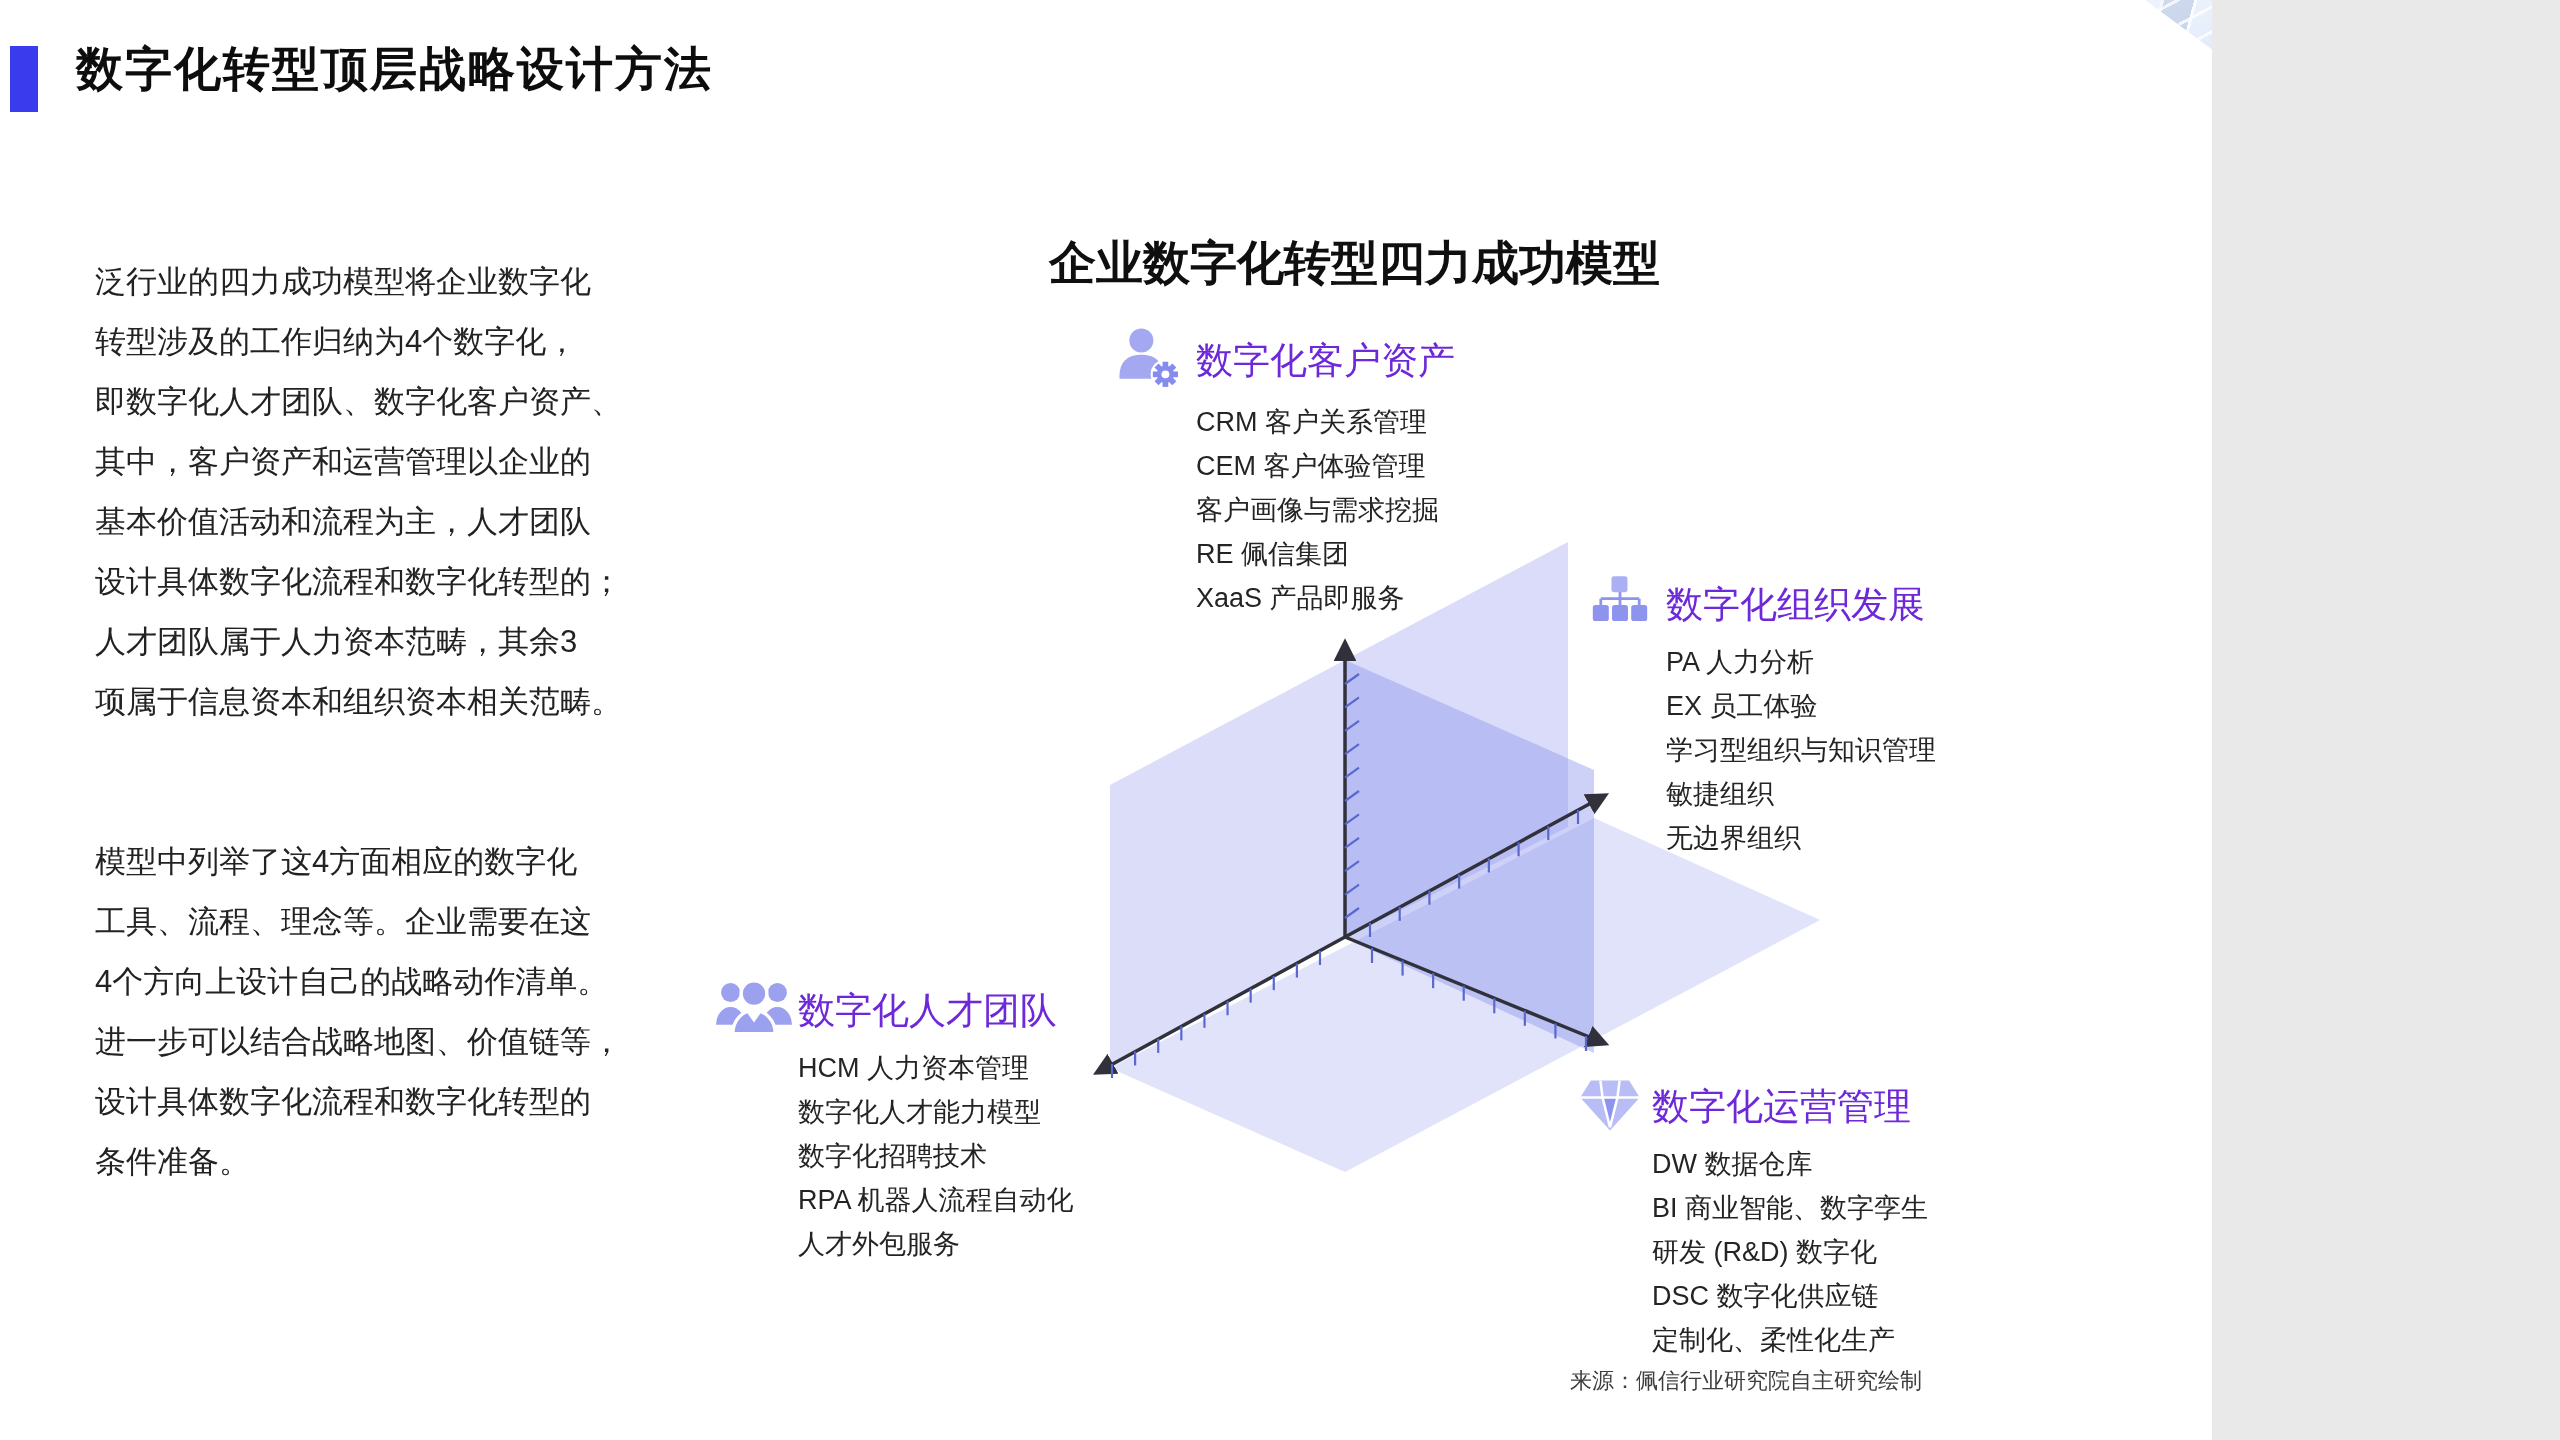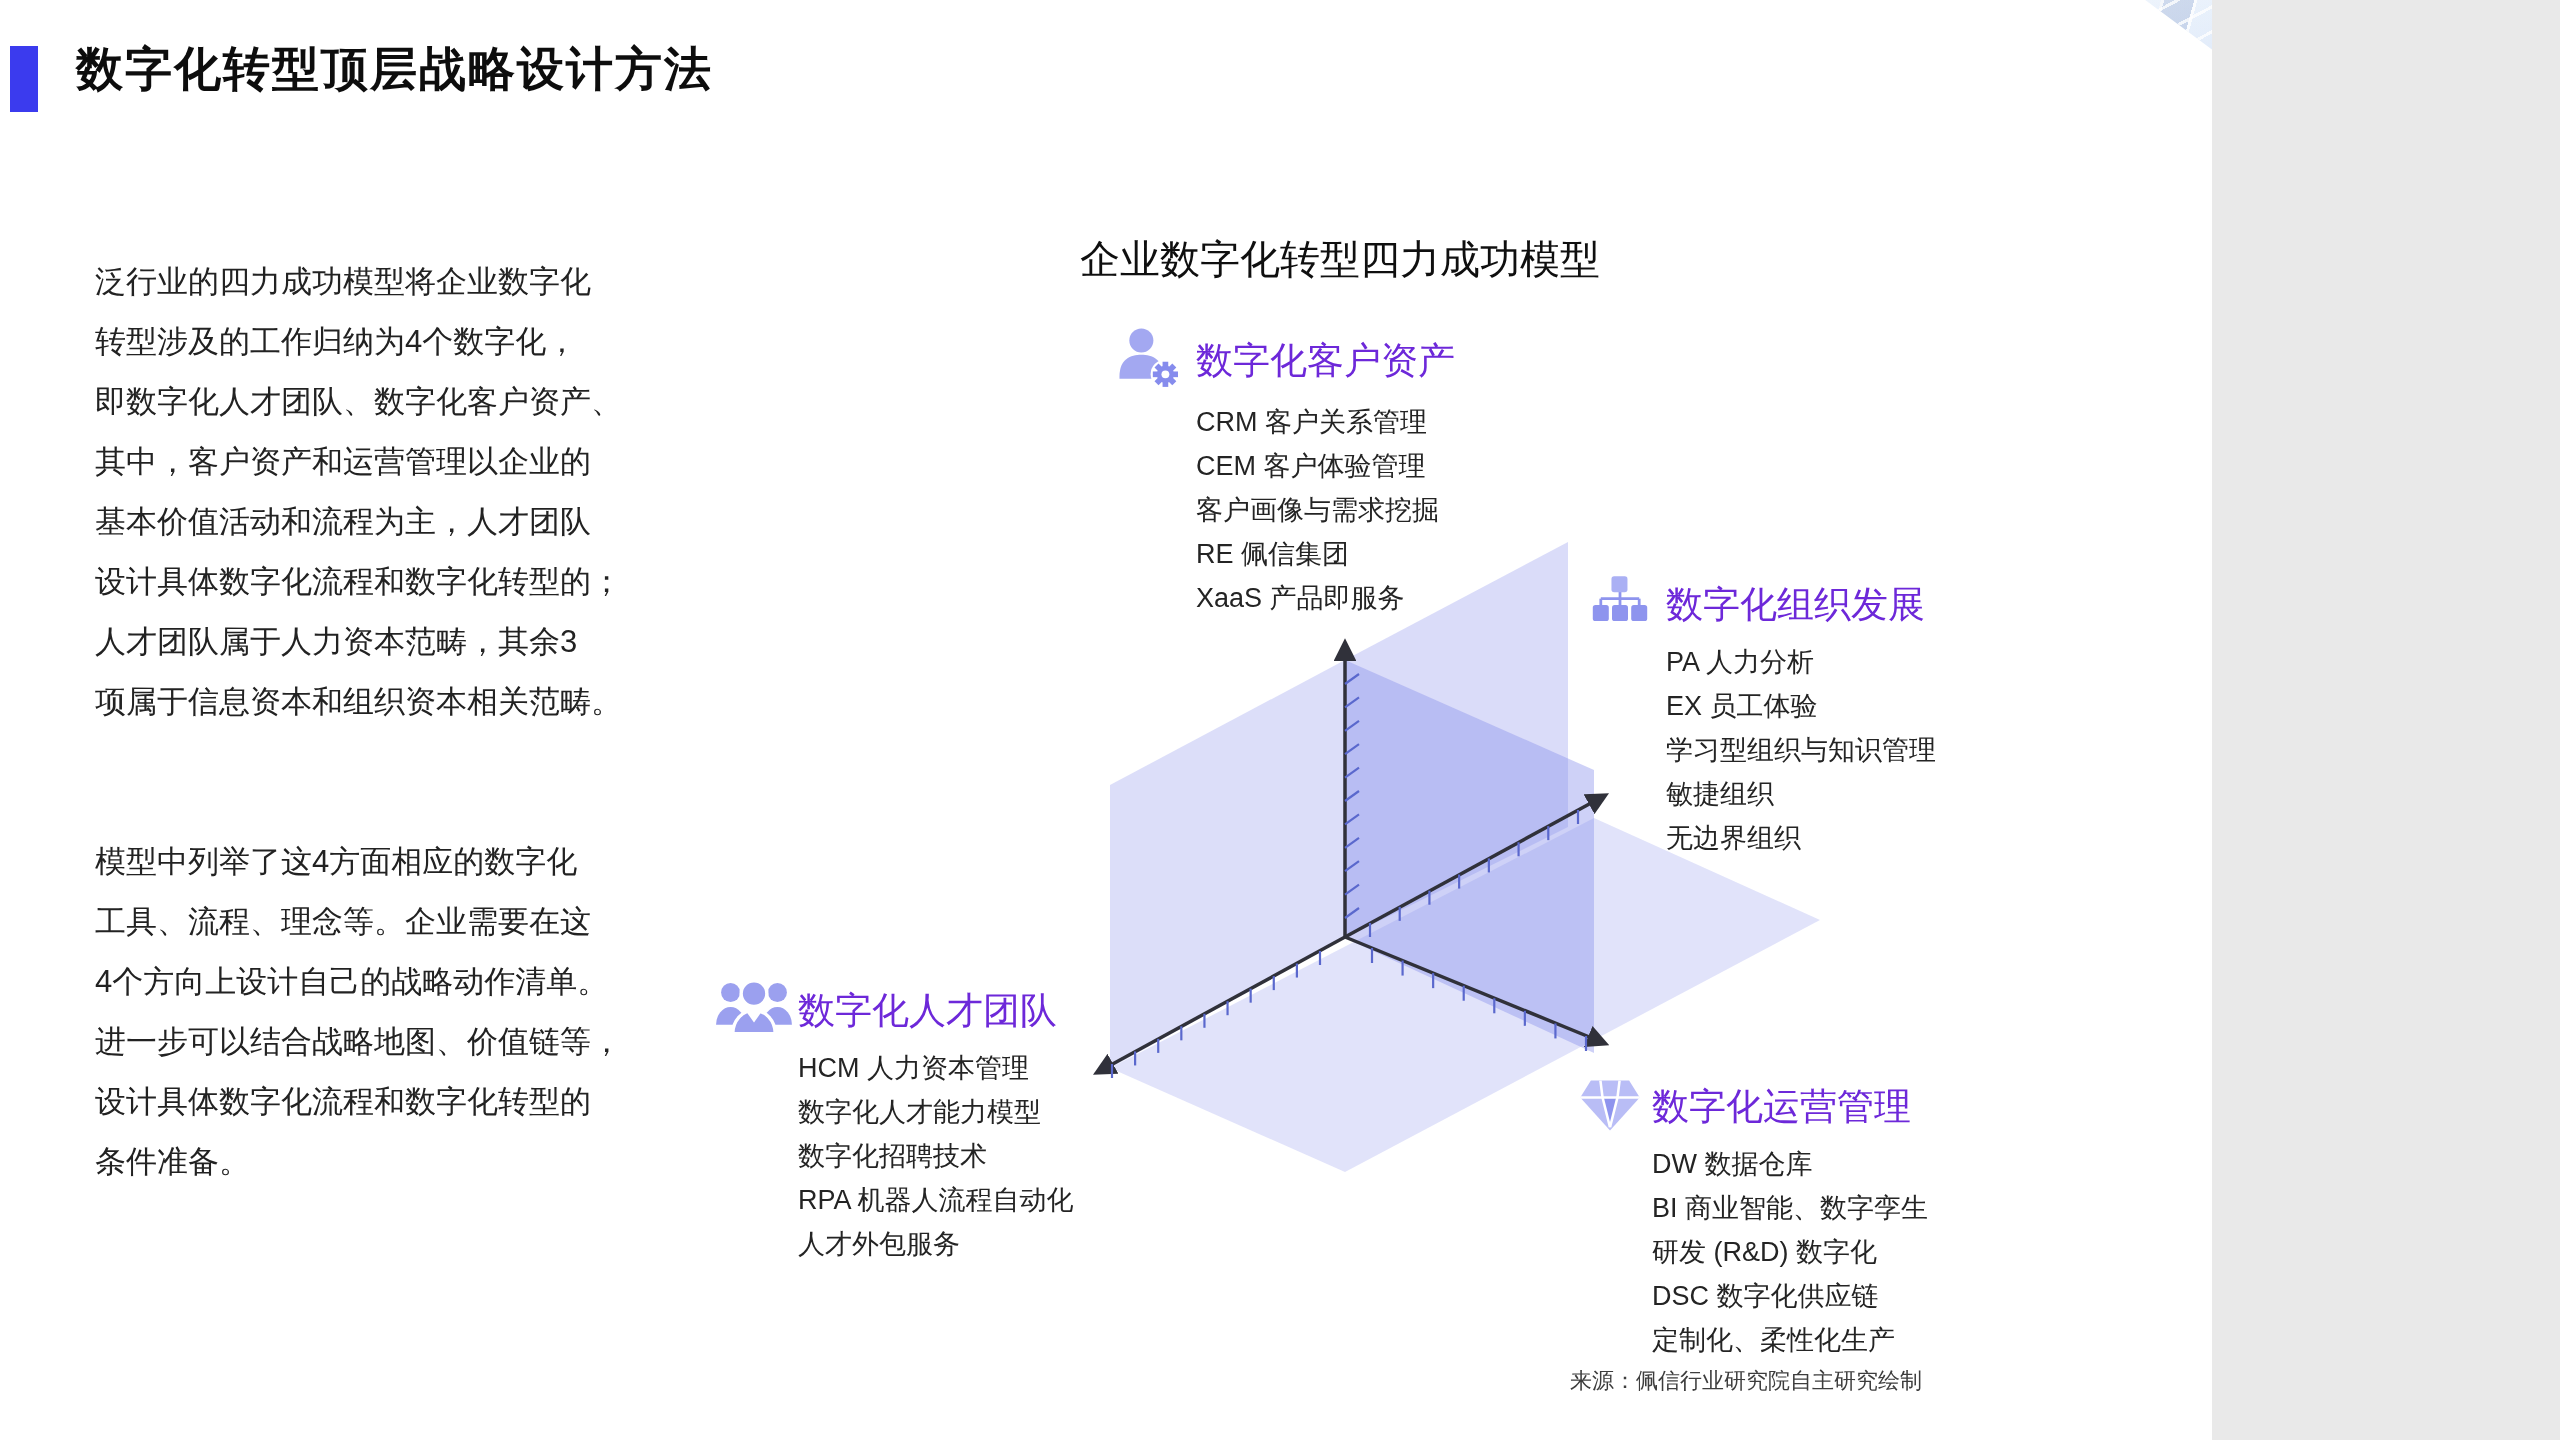--- a/index.html
+++ b/index.html
@@ -16,21 +16,21 @@
   .brand-script{font-family:"DejaVu Serif","Liberation Serif",serif;font-style:italic;font-weight:bold;
                 font-size:50px;color:#26418e;position:relative;transform:rotate(-3deg);}
   .brand-check{position:absolute;left:98px;top:-12px;}
   .brand-cjk{font-size:45px;font-weight:800;color:#26418e;letter-spacing:3px;white-space:nowrap;}
 
   
   .ltext{left:95px;}
   .tline{font-size:31px;line-height:60px;color:#222222;white-space:nowrap;}
 
   
-  .diagram-title{left:1020px;top:232px;width:640px;text-align:center;font-size:40px;font-weight:normal;color:#0f0f0f;white-space:nowrap;}
+  .diagram-title{left:1020px;top:232px;width:640px;text-align:right;font-size:47px;font-weight:bold;color:#0f0f0f;white-space:nowrap;}
   .q-head{font-size:37px;font-weight:normal;color:#6d28d9;white-space:nowrap;}
   .q-list .qitem{font-size:27px;line-height:44px;color:#242424;white-space:nowrap;}
   .source-note{left:1570px;top:1366px;font-size:22px;color:#3d3d3d;white-space:nowrap;}
 
   
   .mosaic{left:2128px;top:0;width:432px;height:1440px;
     background:
       repeating-linear-gradient(152deg, rgba(255,255,255,.78) 0 3px, rgba(255,255,255,0) 3px 22px),
       repeating-linear-gradient(105deg, rgba(255,255,255,.78) 0 3px, rgba(255,255,255,0) 3px 32px),
       repeating-linear-gradient(105deg, rgba(255,255,255,.16) 0 32px, rgba(16,48,130,.12) 32px 64px),

